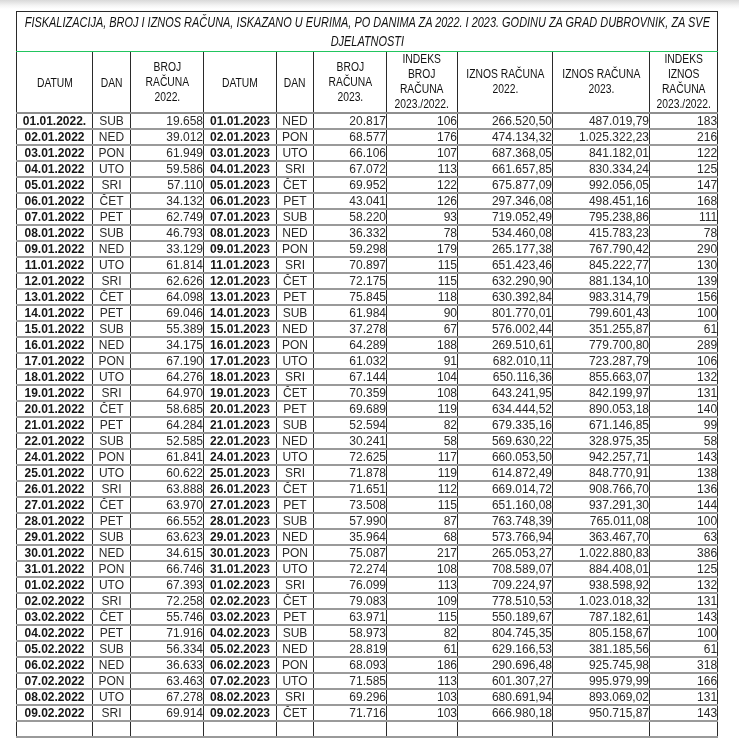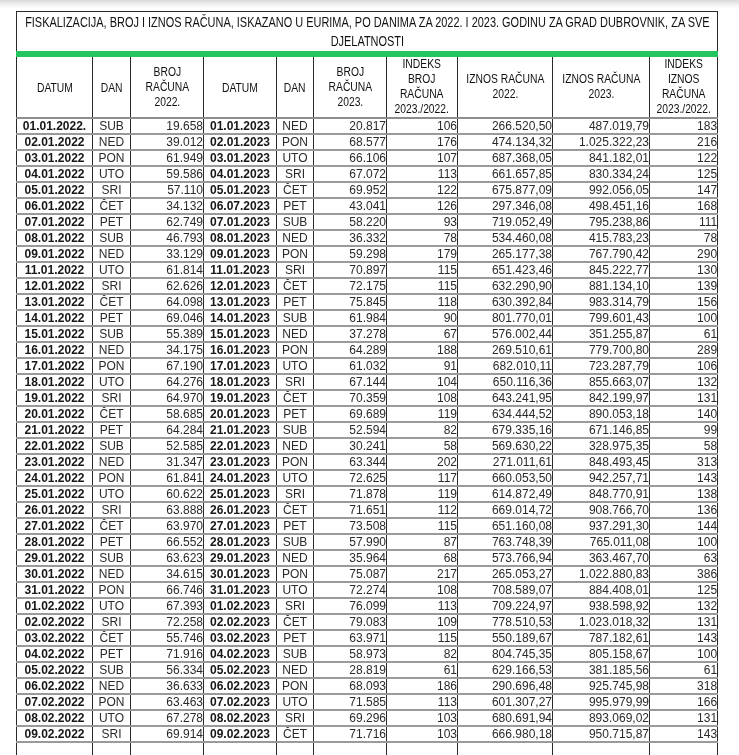--- a/index.html
+++ b/index.html
@@ -31,23 +31,24 @@
       border: 1px solid #2a2a2a;
     }
     table.report td, table.report th {
       padding: 0;
       overflow: hidden;
       white-space: nowrap;
     }
     
     tr.title-row td {
       height: 39px;
-      border-bottom: 6px solid #22c55e;
+      border-bottom: 1px solid #22c55e;
       text-align: center;
       vertical-align: middle;
+      font-style: italic;
     }
     .title-text {
       display: block;
       width: 896px;
       transform: scaleX(0.782);
       transform-origin: left center;
       white-space: normal;
       font-size: 14px;
       line-height: 19px;
       font-weight: normal;
@@ -193,21 +194,21 @@
         <td class="num">69.952</td>
         <td class="num">122</td>
         <td class="num">675.877,09</td>
         <td class="num">992.056,05</td>
         <td class="num">147</td>
       </tr>
       <tr>
         <td class="date">06.01.2022</td>
         <td class="day">ČET</td>
         <td class="num">34.132</td>
-        <td class="date">06.07.2023</td>
+        <td class="date">06.01.2023</td>
         <td class="day">PET</td>
         <td class="num">43.041</td>
         <td class="num">126</td>
         <td class="num">297.346,08</td>
         <td class="num">498.451,16</td>
         <td class="num">168</td>
       </tr>
       <tr>
         <td class="date">07.01.2022</td>
         <td class="day">PET</td>
@@ -380,32 +381,20 @@
         <td class="date">22.01.2022</td>
         <td class="day">SUB</td>
         <td class="num">52.585</td>
         <td class="date">22.01.2023</td>
         <td class="day">NED</td>
         <td class="num">30.241</td>
         <td class="num">58</td>
         <td class="num">569.630,22</td>
         <td class="num">328.975,35</td>
         <td class="num">58</td>
-      </tr>
-      <tr>
-        <td class="date">23.01.2022</td>
-        <td class="day">NED</td>
-        <td class="num">31.347</td>
-        <td class="date">23.01.2023</td>
-        <td class="day">PON</td>
-        <td class="num">63.344</td>
-        <td class="num">202</td>
-        <td class="num">271.011,61</td>
-        <td class="num">848.493,45</td>
-        <td class="num">313</td>
       </tr>
       <tr>
         <td class="date">24.01.2022</td>
         <td class="day">PON</td>
         <td class="num">61.841</td>
         <td class="date">24.01.2023</td>
         <td class="day">UTO</td>
         <td class="num">72.625</td>
         <td class="num">117</td>
         <td class="num">660.053,50</td>

